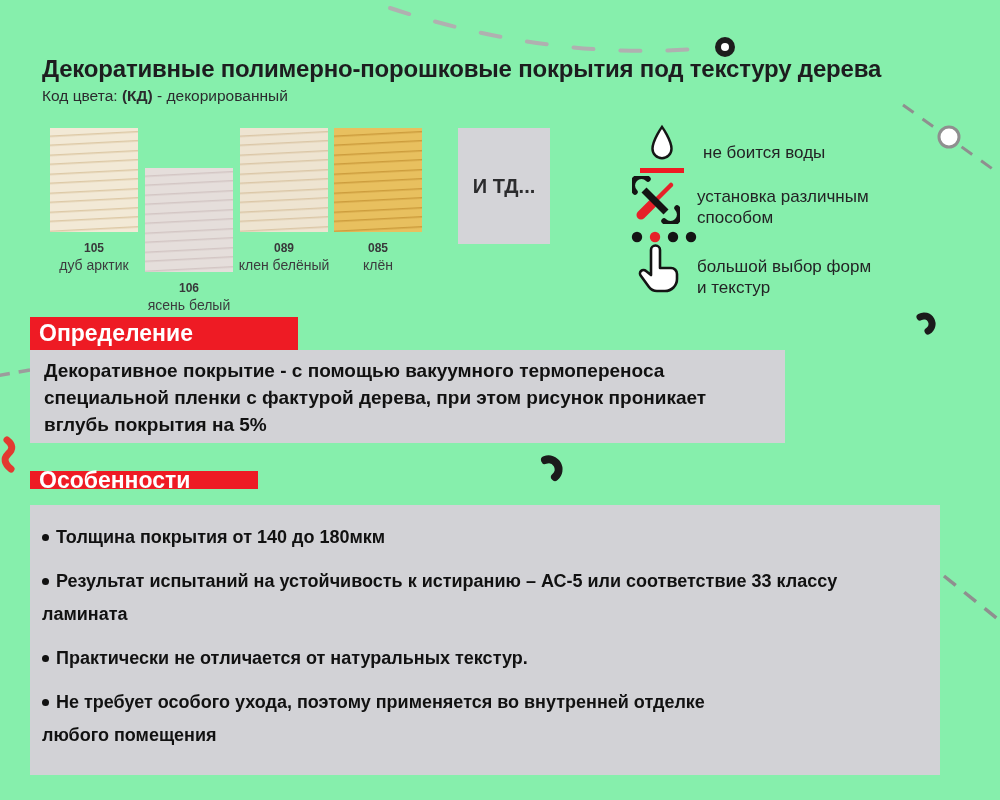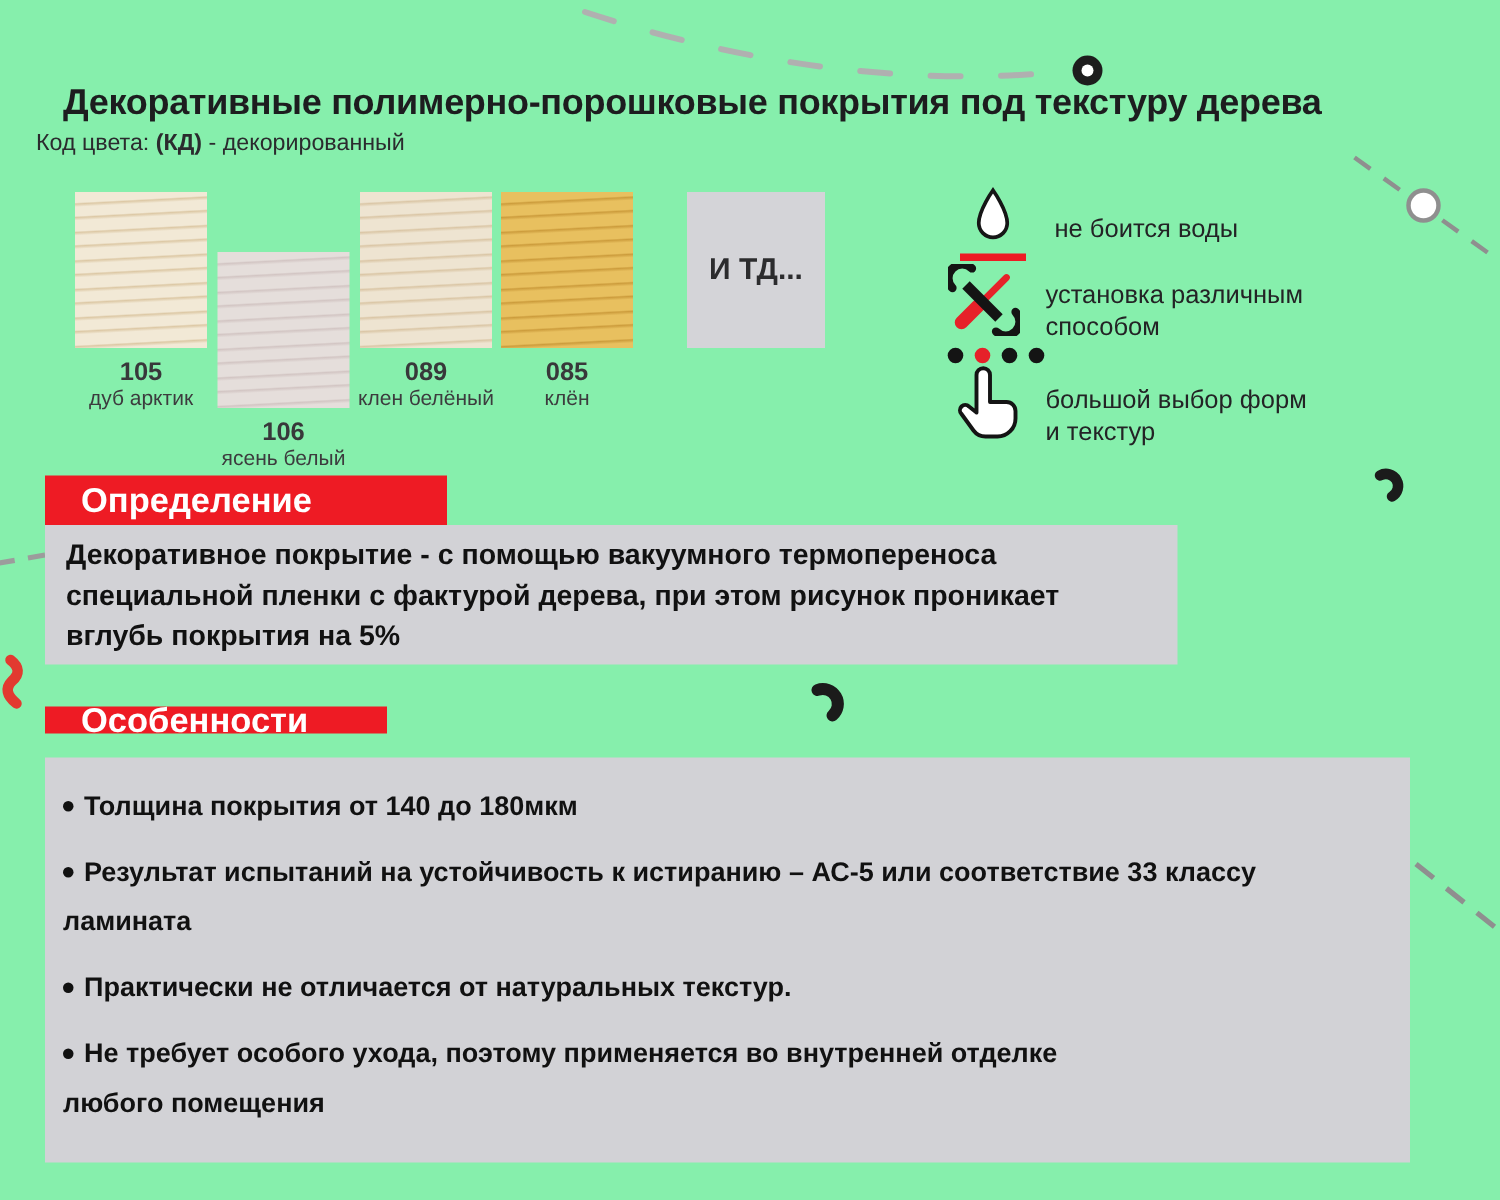--- a/index.html
+++ b/index.html
@@ -6,48 +6,48 @@
   .canvas{
     position:relative;width:1000px;height:800px;background:#86efac;
     font-family:"Liberation Sans",sans-serif;color:#141414;overflow:hidden;
   }
   
   .title{
     position:absolute;left:42px;top:55px;margin:0;
     font-size:24px;font-weight:bold;color:#1d1d1f;letter-spacing:-0.2px;white-space:nowrap;
   }
   .subtitle{
-    position:absolute;left:24px;top:87px;margin:0;
+    position:absolute;left:42px;top:87px;margin:0;
     font-size:15.5px;color:#2b2b2e;white-space:nowrap;text-align:center;
   }
   .subtitle b{font-weight:bold;}
   
   .swatch-card{position:absolute;top:128px;width:110px;text-align:center;}
   .chip{width:88px;height:104px;margin:0 auto;background:#eee;}
-  .sw-code{margin-top:7px;font-size:17px;font-weight:bold;color:#38383a;line-height:18px;}
+  .sw-code{margin-top:7px;font-size:12px;font-weight:bold;color:#38383a;line-height:18px;}
   .sw-name{font-size:14px;color:#3c3c3e;line-height:17px;}
   .etc-box{
-    position:absolute;left:458px;top:128px;width:92px;height:104px;background:#d4d4d8;
+    position:absolute;left:458px;top:128px;width:92px;height:116px;background:#d4d4d8;
     display:flex;align-items:center;justify-content:center;
     font-size:20px;font-weight:bold;color:#2c2c2e;
   }
   
   .benefit-label{
     position:absolute;font-size:17px;color:#232325;line-height:21px;
     white-space:pre-line;width:230px;
   }
   .drop-wrap{position:absolute;left:640px;top:124px;width:44px;text-align:center;}
   .drop-underline{width:44px;height:5px;background:#ee1b24;margin-top:2px;}
   .tools-wrap{position:absolute;left:632px;top:176px;}
   .hand-wrap{position:absolute;left:630px;top:230px;}
   
   .banner{
     position:absolute;left:30px;background:#ee1b24;color:#ffffff;
     font-size:23px;font-weight:bold;display:flex;align-items:center;
-    padding-left:24px;box-sizing:border-box;
+    padding-left:9px;box-sizing:border-box;
   }
   .banner.def{top:317px;width:268px;height:33px;}
   .banner.feat{top:471px;width:228px;height:18px;}
   .panel{
     position:absolute;left:30px;background:#d2d2d6;box-sizing:border-box;color:#111;
   }
   .panel.def{top:350px;width:755px;height:93px;padding:7px 14px;}
   .panel.feat{top:505px;width:910px;height:270px;padding:16px 14px 0 12px;}
   .def-text{
     margin:0;font-size:19px;font-weight:bold;line-height:27px;white-space:pre-line;

